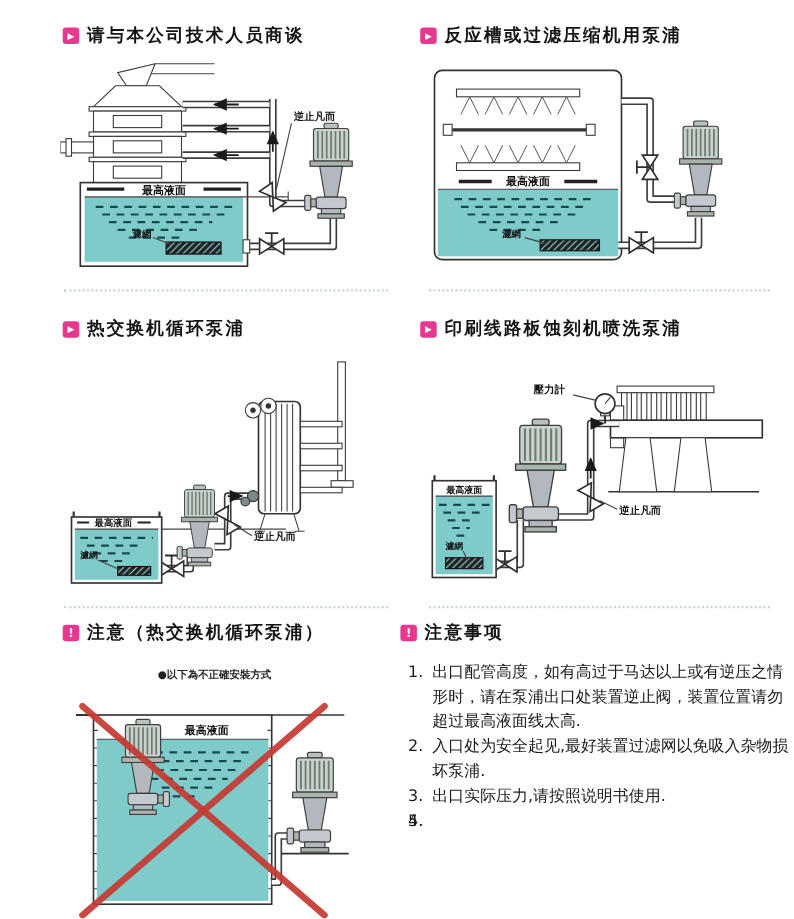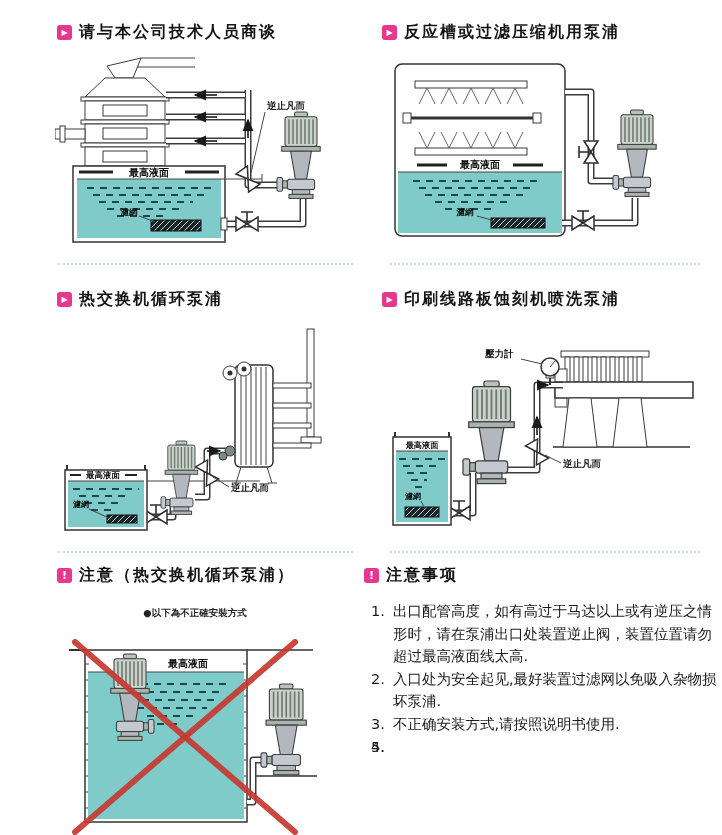--- a/index.html
+++ b/index.html
@@ -283,21 +283,21 @@
     <div class="note">
       <span class="num">1.</span>
       <span>出口配管高度，如有高过于马达以上或有逆压之情形时，请在泵浦出口处装置逆止阀，装置位置请勿超过最高液面线太高.</span>
     </div>
     <div class="note">
       <span class="num">2.</span>
       <span>入口处为安全起见,最好装置过滤网以免吸入杂物损坏泵浦.</span>
     </div>
     <div class="note">
       <span class="num">3.</span>
-      <span>不正确安装方式,请按照说明书使用.</span>
+      <span>出口实际压力,请按照说明书使用.</span>
     </div>
     <div class="note">
       <span class="num">4.</span>
     </div>
     <div class="note">
       <span class="num">5.</span>
     </div>
   </div>
 
 </div>

